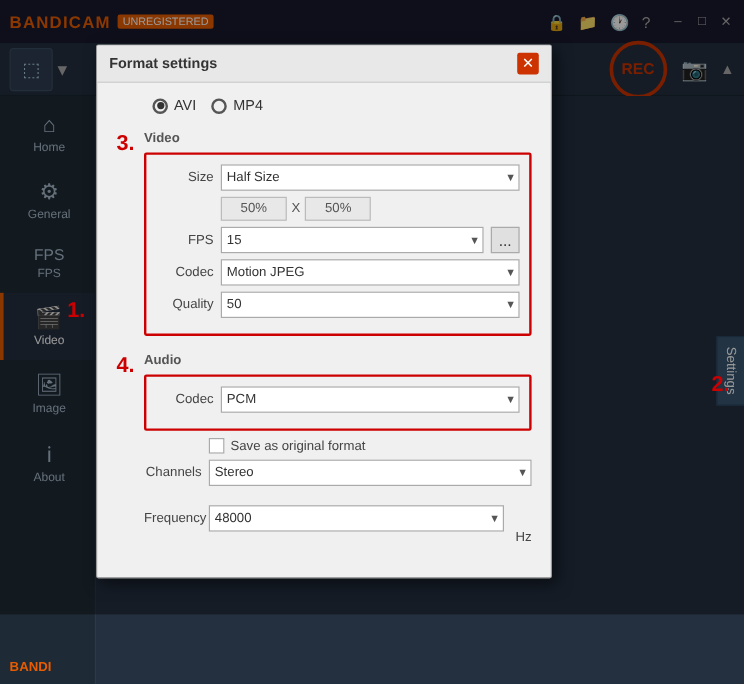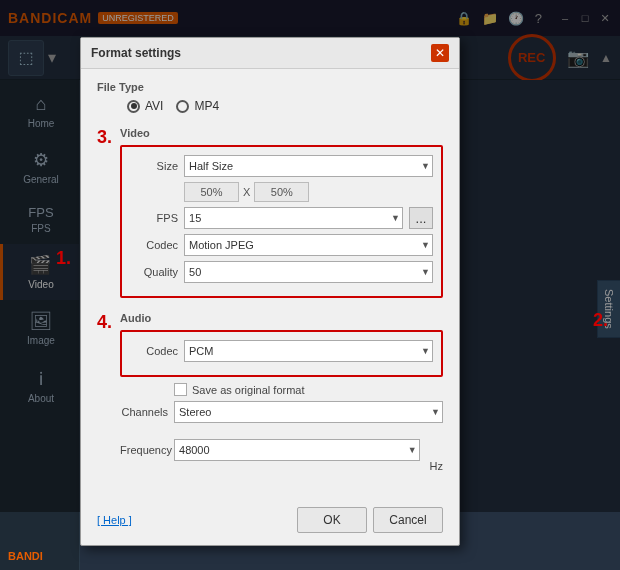--- a/index.html
+++ b/index.html
@@ -502,21 +502,20 @@
 
   <div class="dialog">
 
     <div class="dialog-titlebar">
       <span class="dialog-title">Format settings</span>
       <button class="dialog-close">✕</button>
     </div>
 
     <div class="dialog-body">
 
-      <div class="section-label">File Type</div>
       <div class="filetype-row">
         <label class="radio-option">
           <div class="radio-circle selected"></div>
           <span>AVI</span>
         </label>
         <label class="radio-option">
           <div class="radio-circle"></div>
           <span>MP4</span>
         </label>
       </div>
@@ -635,25 +634,19 @@
                 </select>
                 <span class="select-arrow">▼</span>
               </div>
               <span style="font-size:11px; color:#444; margin-left:4px;margin-top:32px;">Hz</span>
             </div>
           </div>
         </div>
       </div>
     </div>
 
-    <div class="dialog-footer">
-      <a class="help-link">[ Help ]</a>
-      <div class="footer-spacer"></div>
-      <button class="footer-btn btn-ok">OK</button>
-      <button class="footer-btn btn-cancel">Cancel</button>
-    </div>
   </div>
 
   <span style="position:absolute; font-size:18px; font-weight:bold; color:#cc0000; right:12px; top:310px; z-index:25;">2.</span>
 
   <span style="position:absolute; font-size:18px; font-weight:bold; color:#cc0000; left:56px; top:248px; z-index:25;">1.</span>
 
 </div>
 
 </body></html>

